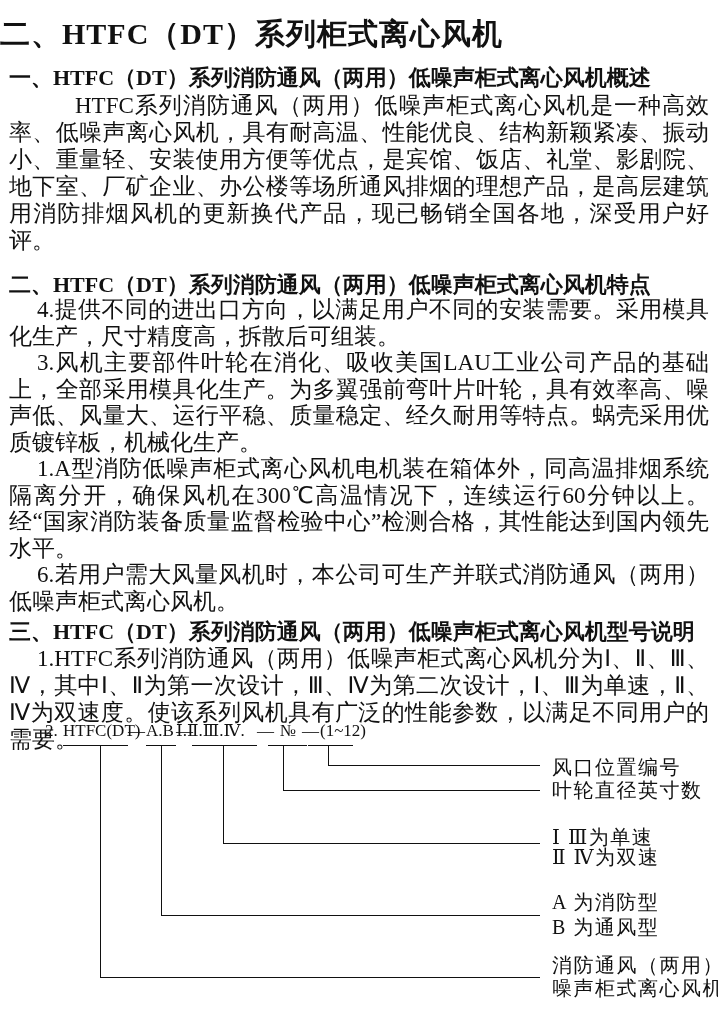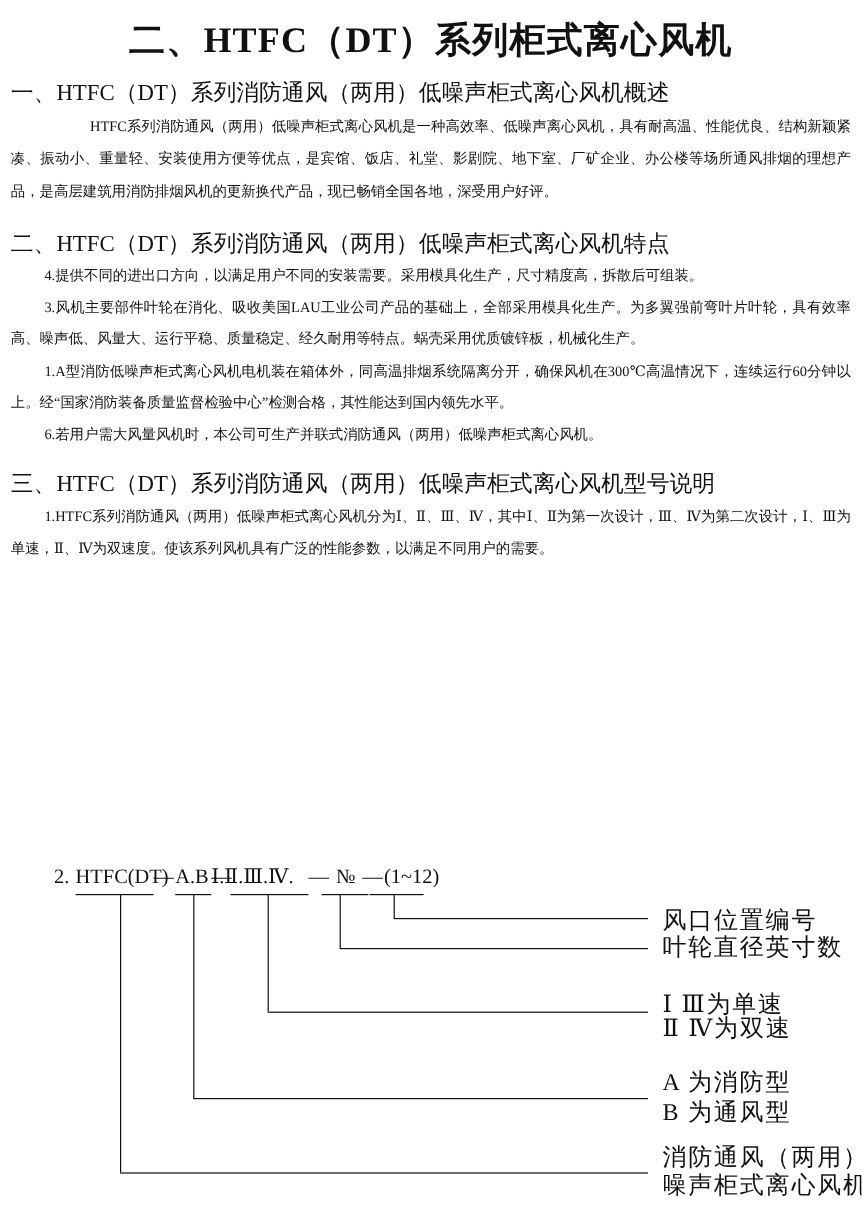--- a/index.html
+++ b/index.html
@@ -6,37 +6,37 @@
   html,body { background:#ffffff; }
   body {
     position:relative;
     width:718px; height:1020px;
     font-family:"Liberation Serif","DejaVu Serif",serif;
     color:#111111;
     overflow:hidden;
   }
   .doc-title {
     margin:16px 0 0;
-    text-align:center;
     font-size:30px; line-height:36px;
     font-weight:bold;
     letter-spacing:1px;
   }
   h2.sec-heading {
-    font-size:19px; line-height:25px;
-    font-weight:normal;
+    font-size:22px; line-height:25px;
+    font-weight:bold;
     margin:13px 9px 0;
   }
   h2.sec2 { margin-top:18px; }
-  h2.sec3 { margin-top:16px; }
+  h2.sec3 { margin-top:4px; }
   p.body-par {
     margin:2px 9px 0;
-    font-size:12px; line-height:27px;
+    font-size:23px; line-height:27px;
     text-align:justify;
     text-indent:28px;
+    font-family:Liberation Serif, serif;
   }
   p.intro { text-indent:66px; }
   .points p.body-par { margin:0 9px; line-height:26.5px; }
   p.model-par { margin-top:1px; }
 
   
   .diagram {
     position:absolute; left:0; top:715px;
     width:718px; height:300px;
   }

